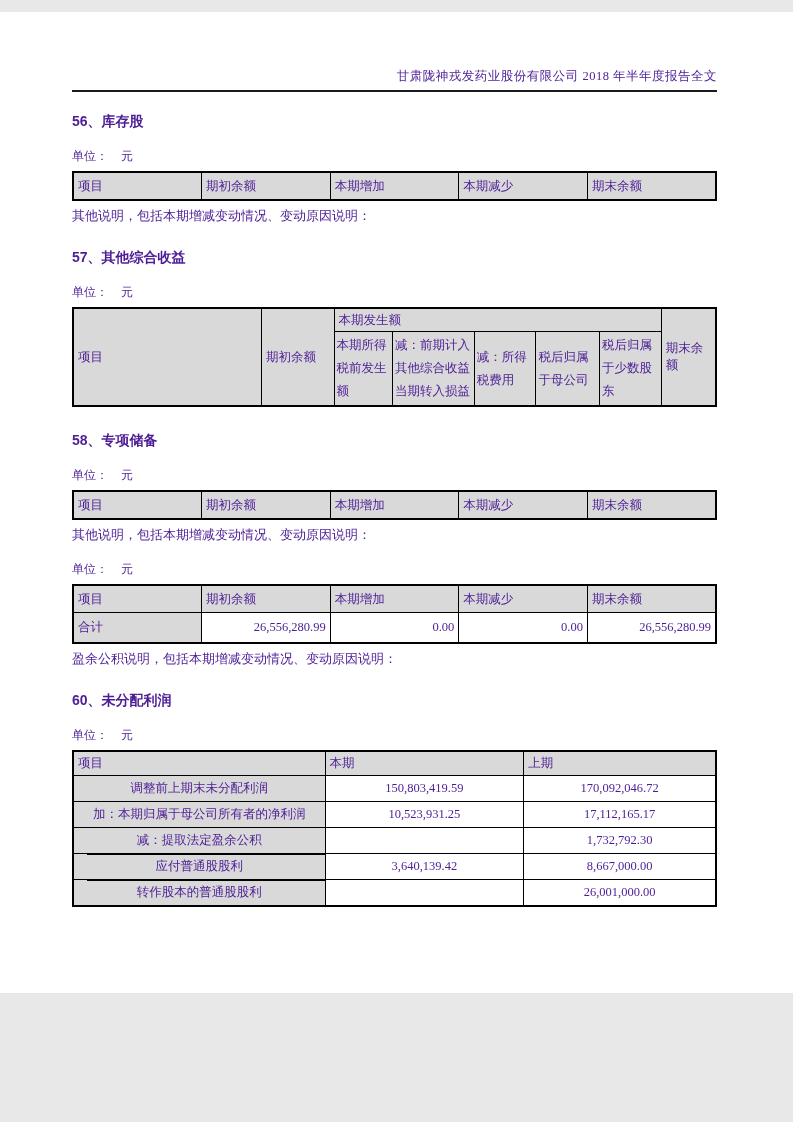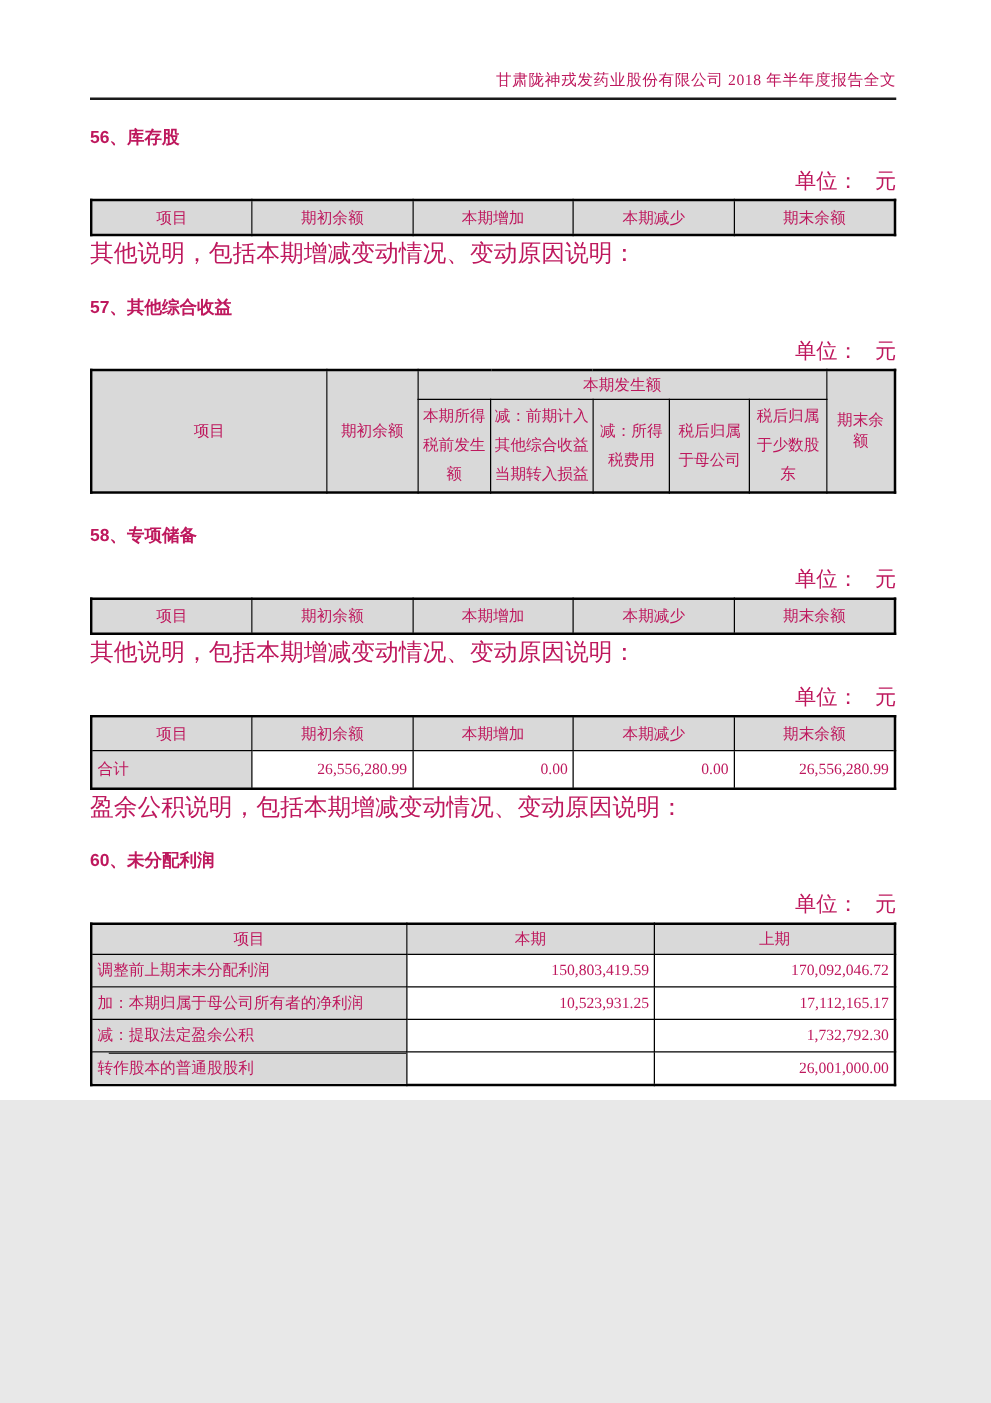--- a/index.html
+++ b/index.html
@@ -1,75 +1,74 @@
 <!DOCTYPE html>
 <html><head>
 <meta charset="utf-8">
 <style>
   html,body { margin:0; padding:0; background:#e8e8e8; }
   .page {
     position:relative;
-    width:793px; height:880px;
-    margin:0 auto;
+    width:793px; height:981px;
+    margin:12px auto;
     background:#ffffff;
     box-sizing:border-box;
     padding:0 76px 0 72px;
     font-family:"Liberation Serif","DejaVu Serif",serif;
-    color:#be185d;
+    color:#4c1d95;
     overflow:hidden;
   }
   .doc-header {
     padding-top:56px;
     padding-bottom:5px;
     border-bottom:2px solid #1a1a1a;
     text-align:right;
     font-size:12.5px;
     letter-spacing:0.5px;
   }
   .sec-title {
     margin:24px 0 0 0;
     font-family:"Liberation Sans","DejaVu Sans",sans-serif;
     font-weight:bold;
     font-size:14px;
     line-height:18px;
   }
   .sec-title.first { margin-top:20px; }
   .unit-line {
     margin:18px 0 0 0;
-    text-align:right;
-    font-size:17px;
+    font-size:12px;
     line-height:17px;
   }
   .unit-line .unit-val { margin-left:13px; }
   .note {
     margin:6px 0 0 0;
-    font-size:19px;
+    font-size:13px;
     line-height:17px;
   }
   table.tbl {
     margin-top:6px;
     width:100%;
     border-collapse:collapse;
     table-layout:fixed;
     border:2px solid #000;
     font-size:12.5px;
     font-weight:normal;
   }
   table.tbl th, table.tbl td {
     border:1px solid #000;
     font-weight:normal;
     padding:2px 4px;
     overflow:hidden;
   }
-  table.tbl th { background:#d9d9d9; text-align:center; vertical-align:middle; }
+  table.tbl th { background:#d9d9d9; text-align:left; vertical-align:middle; }
   .h5 th { height:22px; }
   td.lbl { background:#d9d9d9; text-align:left; }
   td.num { background:#ffffff; text-align:right; }
   .t59 td { height:25px; }
-  .t60 td { height:21px; }
+  .t60 td { height:21px;text-align:center; }
   .t60 .h3 th { height:19px; }
   .t57 .group th { height:18px; }
   .t57 .sub th { height:64px; line-height:1.85; padding:2px 2px; }
   td.indent { padding-left:28px; }
   td.inset-top { border-top:hidden; position:relative; }
   td.inset-top::before {
     content:""; position:absolute; left:13px; right:0; top:0;
     height:1px; background:#000;
   }
   .page-num {
@@ -221,20 +220,25 @@
       <td class="lbl">加：本期归属于母公司所有者的净利润</td>
       <td class="num">10,523,931.25</td>
       <td class="num">17,112,165.17</td>
     </tr>
     <tr>
       <td class="lbl">减：提取法定盈余公积</td>
       <td class="num"></td>
       <td class="num">1,732,792.30</td>
     </tr>
     <tr>
+      <td class="lbl indent inset-top">应付普通股股利</td>
+      <td class="num">3,640,139.42</td>
+      <td class="num">8,667,000.00</td>
+    </tr>
+    <tr>
       <td class="lbl indent inset-top">转作股本的普通股股利</td>
       <td class="num"></td>
       <td class="num">26,001,000.00</td>
     </tr>
   </tbody>
     </table>
 
   <div class="page-num">98</div>
 
 </div>

